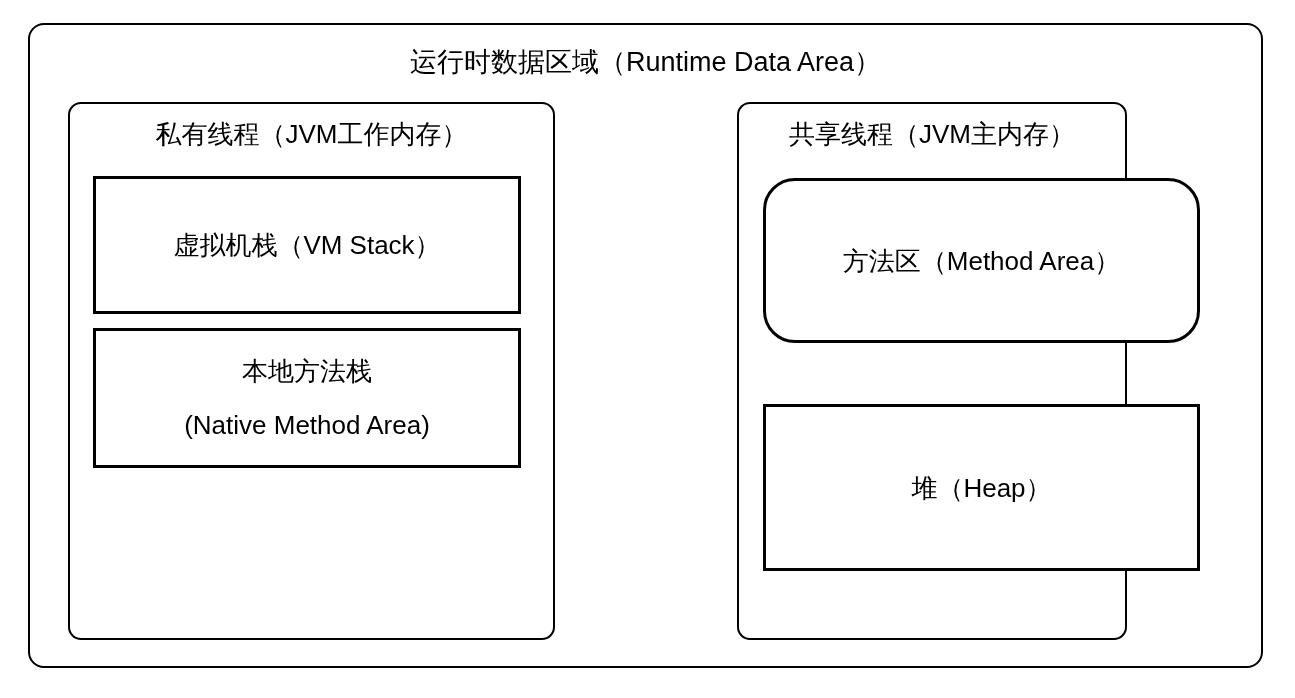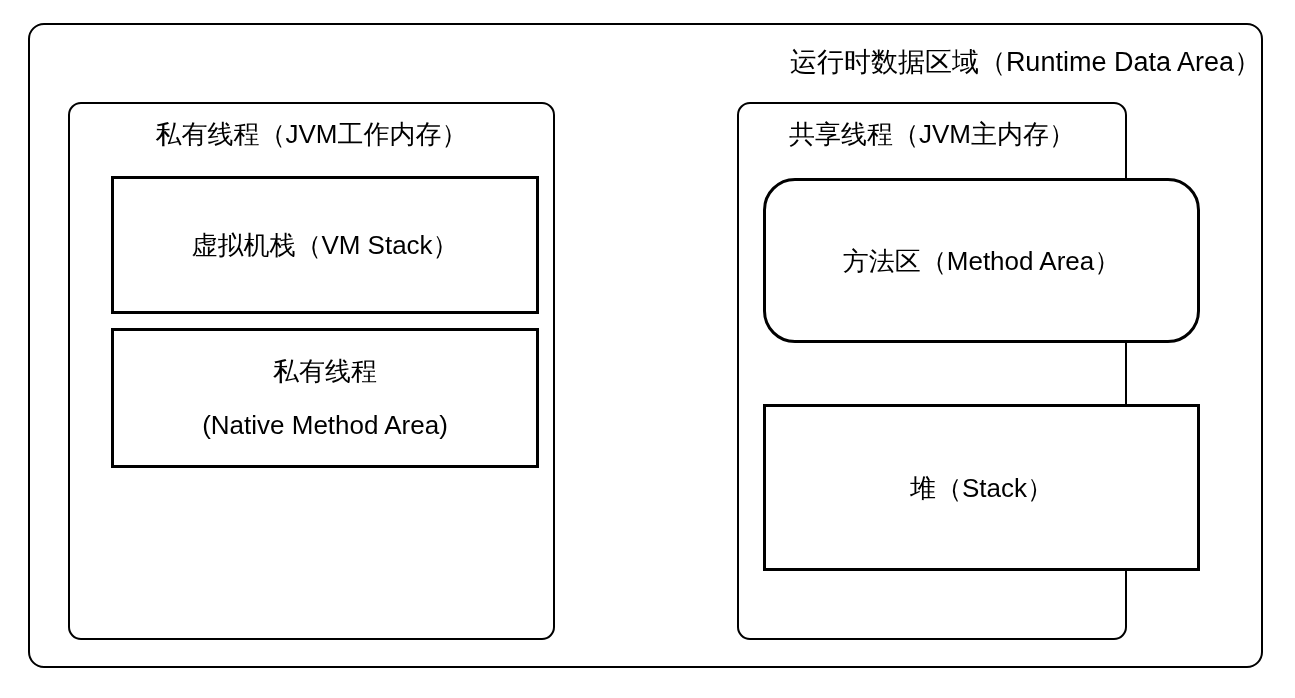--- a/index.html
+++ b/index.html
@@ -24,21 +24,21 @@
     border: 2.5px solid #000000;
     border-radius: 16px;
     box-sizing: border-box;
     background: #ffffff;
   }
   .diagram-title {
     position: absolute;
     left: 0;
     top: 20px;
     width: 100%;
-    text-align: right;
+    text-align: center;
     font-size: 27px;
     line-height: 34px;
     white-space: nowrap;
   }
   .group {
     position: absolute;
     top: 77px; 
     height: 538px;
     border: 2.5px solid #000000;
     border-radius: 13px;
@@ -65,21 +65,21 @@
     display: flex;
     flex-direction: column;
     justify-content: center;
     align-items: center;
     text-align: center;
     font-size: 26px;
     line-height: 54px;
   }
   .inner-box .box-line { display: block; white-space: nowrap; }
   
-  .lbox  { left: 41px; width: 428px; }
+  .lbox  { left: 23px; width: 428px; }
   .lbox1 { top: 72px;  height: 138px; }
   .lbox2 { top: 224px; height: 140px; }
   .lbox3 { top: 378px; height: 142px; }
   
   .rbox  { left: 24px; width: 437px; }
   .rbox1 { top: 74px;  height: 165px; border-radius: 32px; }
   .rbox2 { top: 300px; height: 167px; }
 </style>
 </head>
 <body>
@@ -90,32 +90,32 @@
     <div class="diagram-title">运行时数据区域（Runtime Data Area）</div>
 
     <div class="group group-left">
       <div class="group-title">私有线程（JVM工作内存）</div>
 
       <div class="inner-box lbox lbox1">
         <span class="box-line">虚拟机栈（VM Stack）</span>
       </div>
 
       <div class="inner-box lbox lbox2">
-        <span class="box-line">私有线程</span>
+        <span class="box-line">本地方法栈</span>
         <span class="box-line">(Native Method Area)</span>
       </div>
 
     </div>
 
     <div class="group group-right">
       <div class="group-title">共享线程（JVM主内存）</div>
 
       <div class="inner-box rbox rbox1">
         <span class="box-line">方法区（Method Area）</span>
       </div>
 
       <div class="inner-box rbox rbox2">
-        <span class="box-line">堆（Stack）</span>
+        <span class="box-line">堆（Heap）</span>
       </div>
     </div>
 
   </div>
 </div>
 
 </body></html>

